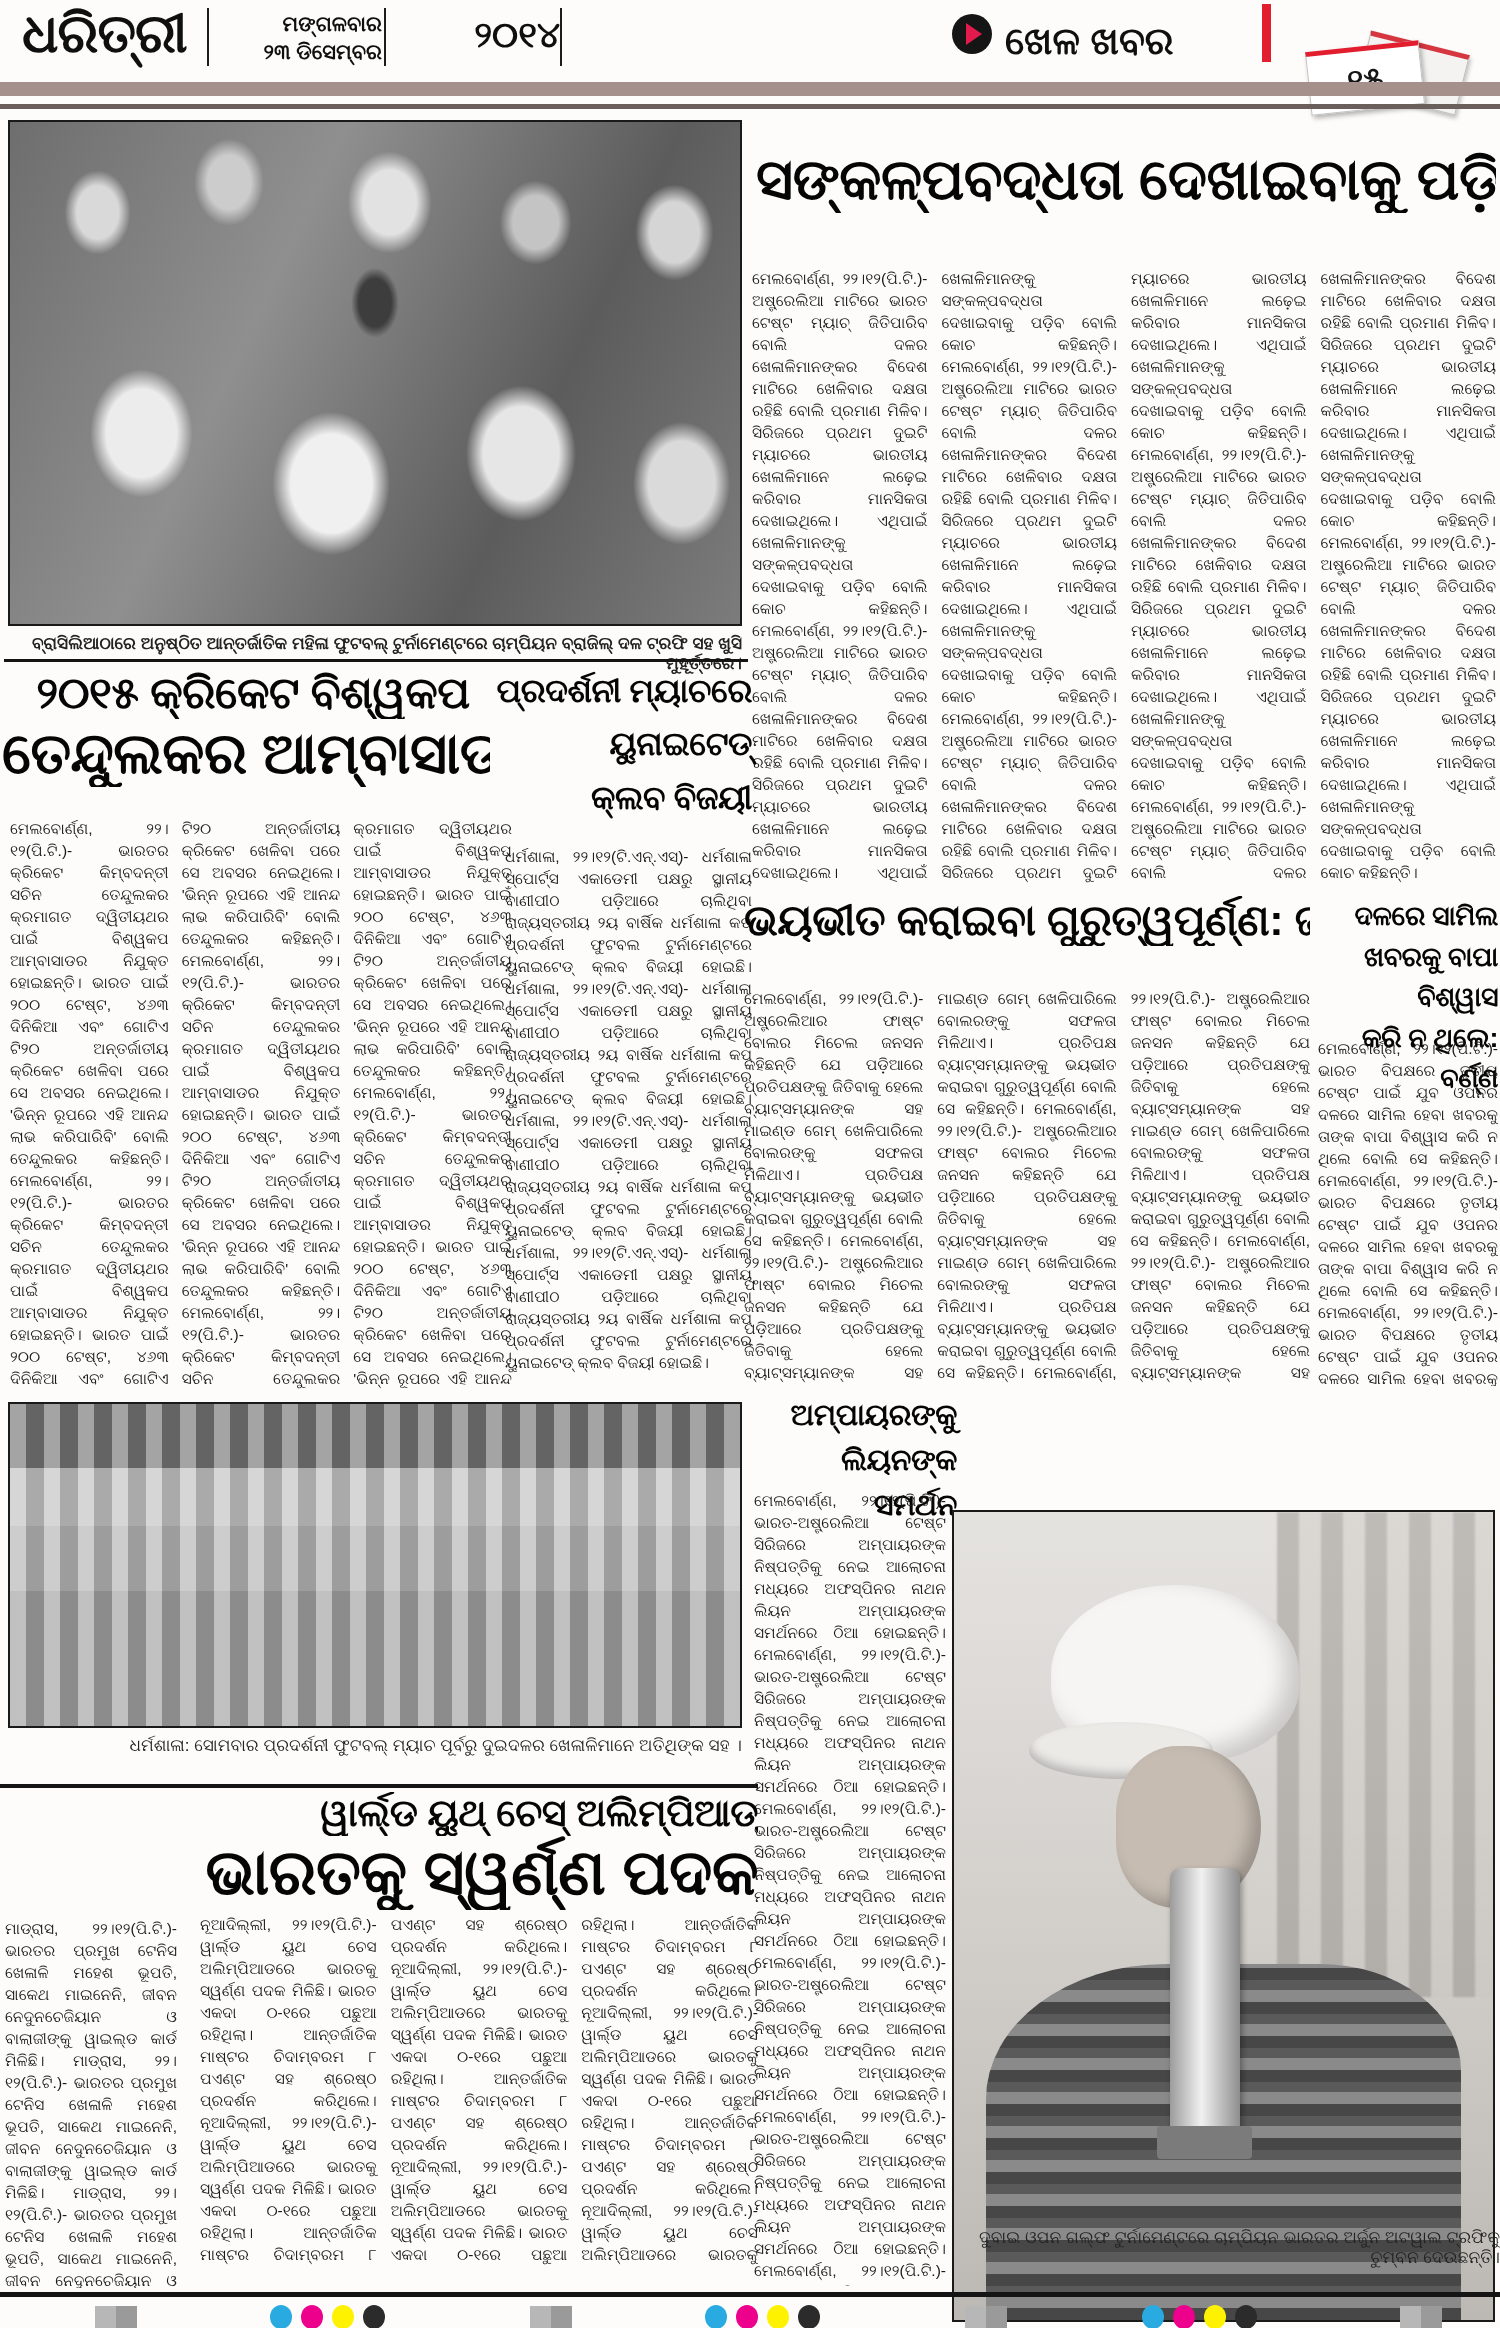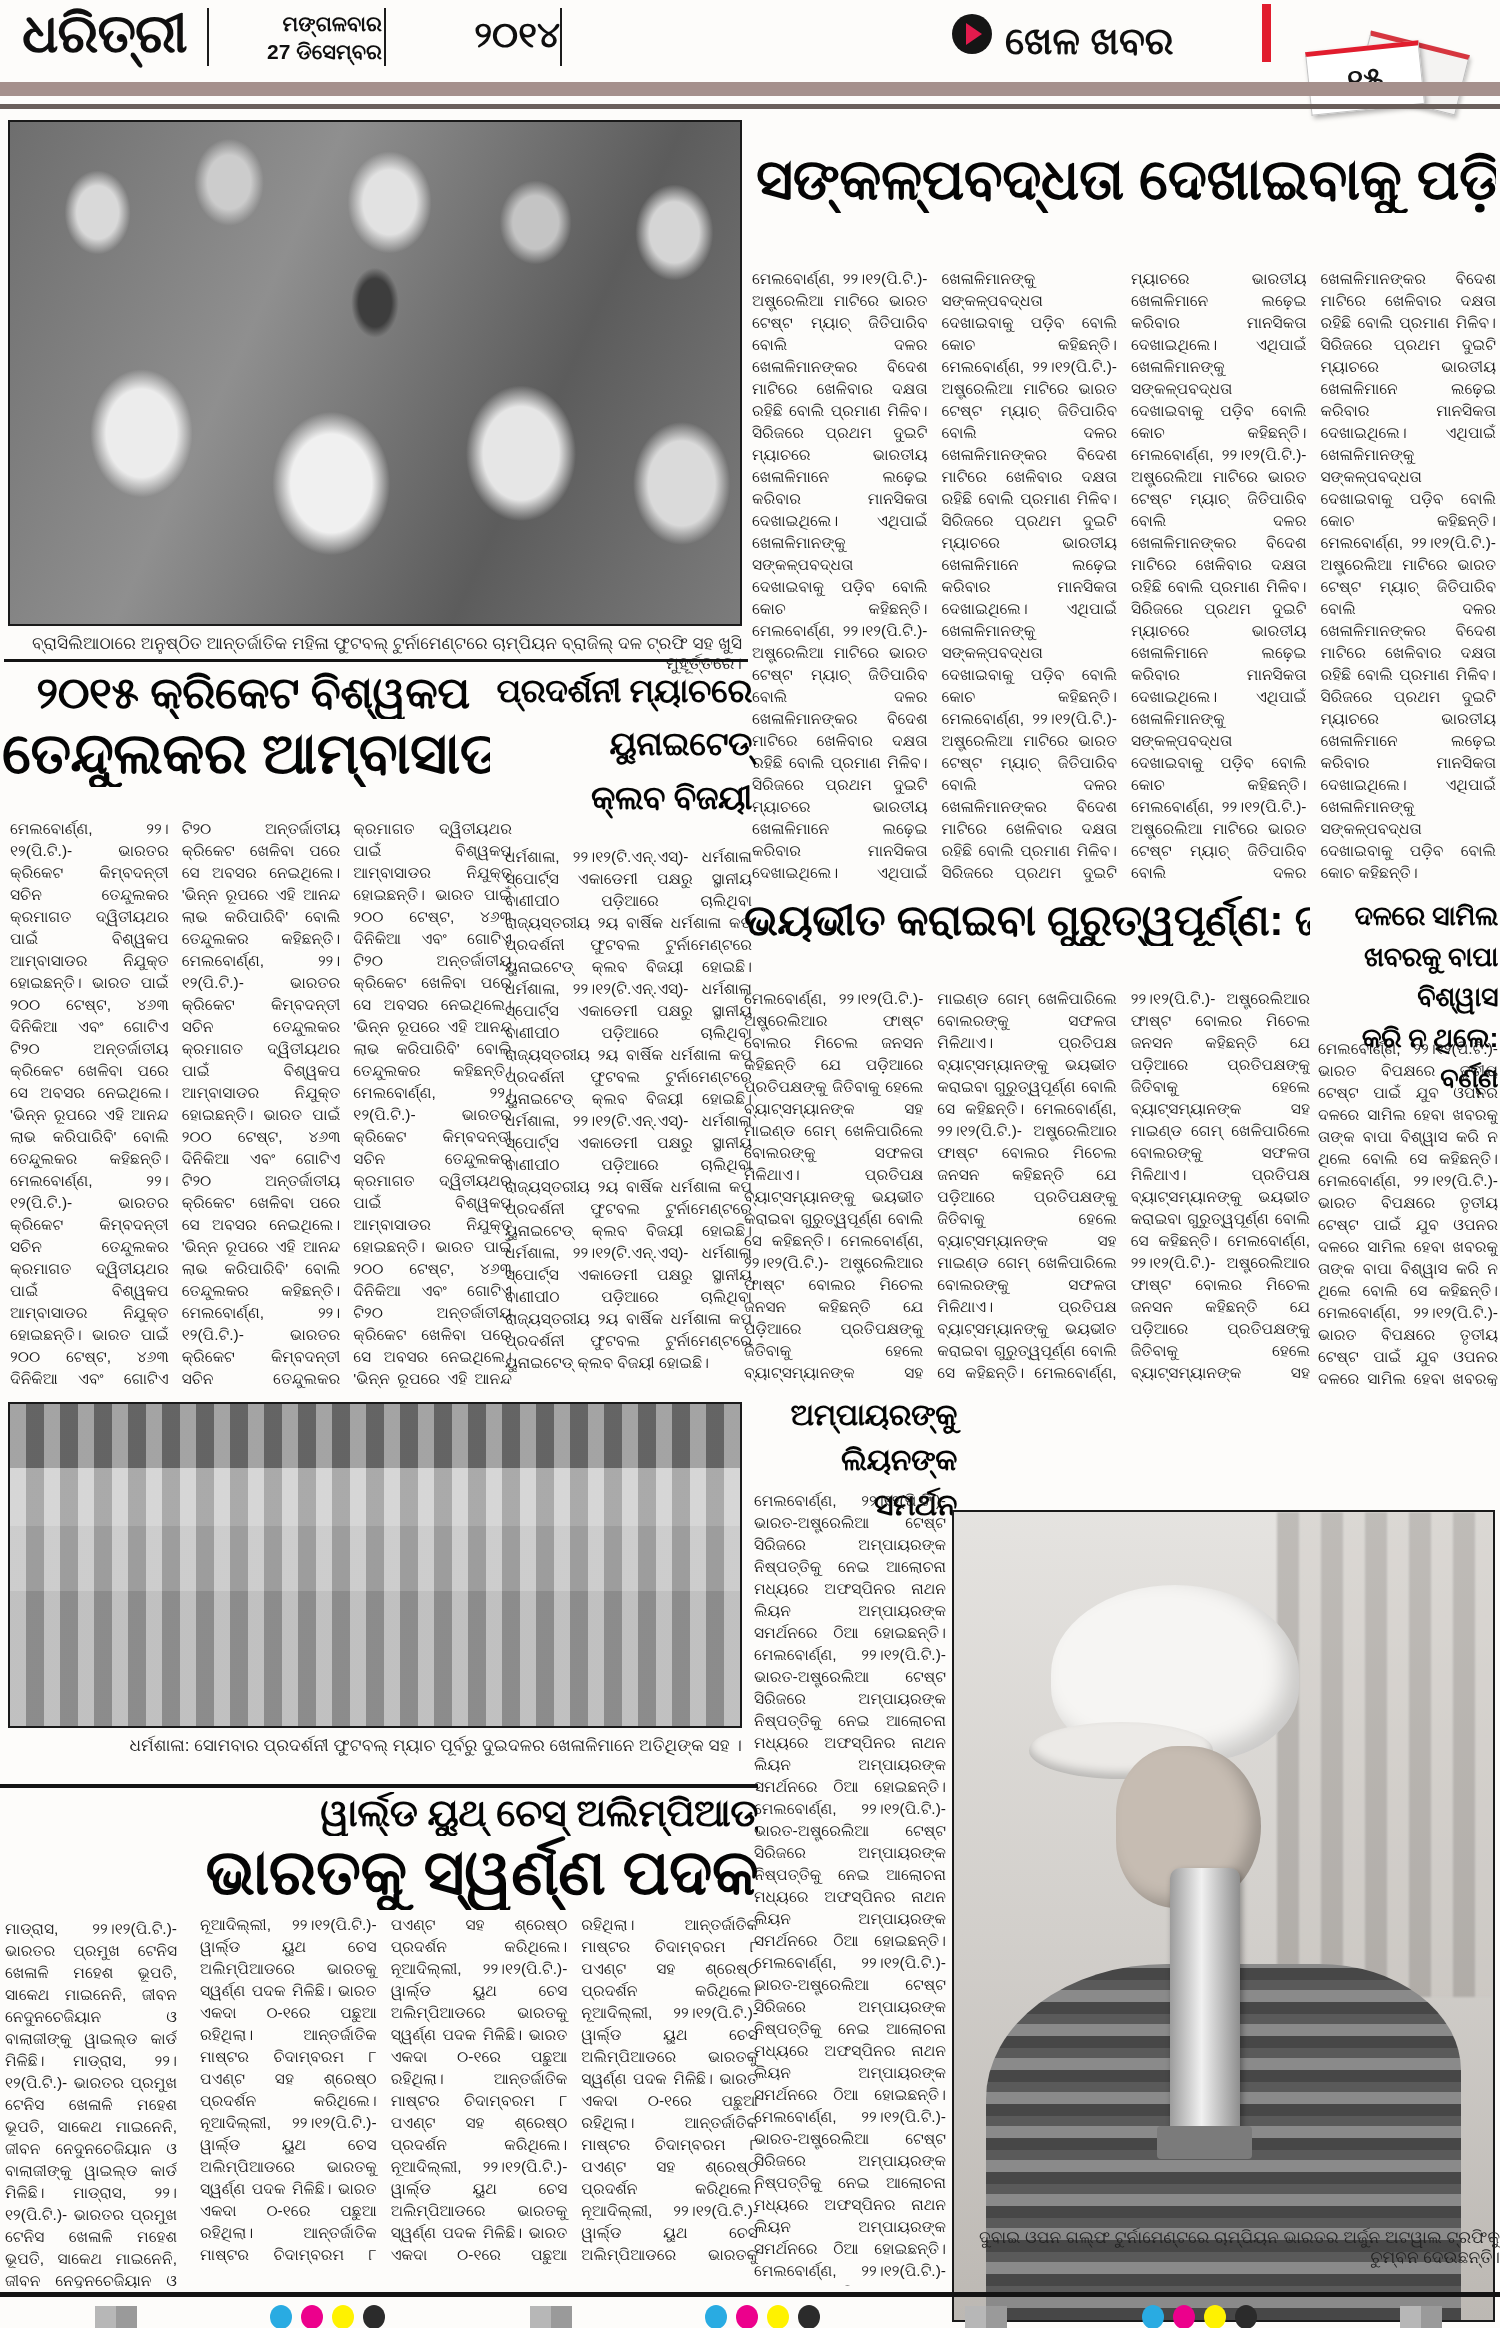--- a/index.html
+++ b/index.html
@@ -77,21 +77,21 @@
 </style>
 </head>
 <body>
 
 <div id="page">
 
   <div class="abs masthead" style="left:22px;top:2px;text-align:center;">ଧରିତ୍ରୀ</div>
   <div class="abs vline" style="left:207px;top:8px;height:58px;"></div>
   <div class="abs daybox center" style="left:212px;top:10px;width:170px;">
     <div>ମଙ୍ଗଳବାର</div>
-    <div>27 ଡିସେମ୍ବର</div>
+    <div>୨୩ ଡିସେମ୍ବର</div>
   </div>
   <div class="abs vline" style="left:384px;top:8px;height:58px;"></div>
   <div class="abs year center" style="left:400px;top:14px;width:160px;">୨୦୧୪</div>
   <div class="abs vline" style="left:560px;top:8px;height:58px;"></div>
 
   <div class="abs play-circle" style="left:952px;top:14px;">
       <span class="tri"></span>
     </div>
   <div class="abs section-title" style="left:1005px;top:20px;">ଖେଳ ଖବର</div>
   <div class="abs red-bar" style="left:1262px;top:4px;width:9px;height:58px;"></div>
@@ -99,21 +99,21 @@
     <div class="pf-back"></div>
     <div class="pf-front">
       <span class="pf-num">୧୫</span>
     </div>
   </div>
 
   <div class="abs band-taupe" style="left:0;top:82px;width:1500px;height:14px;"></div>
   <div class="abs band-dark" style="left:0;top:104px;width:1500px;height:5px;"></div>
 
   <div class="abs photo photo-team" style="left:8px;top:120px;width:734px;height:506px;"></div>
-  <div class="abs caption center" style="left:8px;top:634px;width:734px;">ବ୍ରାସିଲିଆଠାରେ ଅନୁଷ୍ଠିତ ଆନ୍ତର୍ଜାତିକ ମହିଳା ଫୁଟବଲ୍ ଟୁର୍ନାମେଣ୍ଟରେ ଚାମ୍ପିୟନ ବ୍ରାଜିଲ୍ ଦଳ ଟ୍ରଫି ସହ ଖୁସି ମୁହୂର୍ତ୍ତରେ।</div>
+  <div class="abs caption center" style="left:8px;top:634px;width:734px;font-weight:bold;">ବ୍ରାସିଲିଆଠାରେ ଅନୁଷ୍ଠିତ ଆନ୍ତର୍ଜାତିକ ମହିଳା ଫୁଟବଲ୍ ଟୁର୍ନାମେଣ୍ଟରେ ଚାମ୍ପିୟନ ବ୍ରାଜିଲ୍ ଦଳ ଟ୍ରଫି ସହ ଖୁସି ମୁହୂର୍ତ୍ତରେ।</div>
   <div class="abs rule" style="left:4px;top:659px;width:744px;height:3px;"></div>
 
   <div class="abs hl nowrap" style="left:756px;top:146px;width:740px;font-size:57px;">ସଙ୍କଳ୍ପବଦ୍ଧତା ଦେଖାଇବାକୁ ପଡ଼ିବ</div>
   <div class="abs body-text" style="left:752px;top:268px;width:744px;height:616px;column-count:4;column-gap:14px;">ମେଲବୋର୍ଣ୍ଣ, ୨୨।୧୨(ପି.ଟି.)- ଅଷ୍ଟ୍ରେଲିଆ ମାଟିରେ ଭାରତ ଟେଷ୍ଟ ମ୍ୟାଚ୍ ଜିତିପାରିବ ବୋଲି ଦଳର ଖେଳାଳିମାନଙ୍କର ବିଦେଶ ମାଟିରେ ଖେଳିବାର ଦକ୍ଷତା ରହିଛି ବୋଲି ପ୍ରମାଣ ମିଳିବ। ସିରିଜରେ ପ୍ରଥମ ଦୁଇଟି ମ୍ୟାଚରେ ଭାରତୀୟ ଖେଳାଳିମାନେ ଲଢ଼େଇ କରିବାର ମାନସିକତା ଦେଖାଇଥିଲେ। ଏଥିପାଇଁ ଖେଳାଳିମାନଙ୍କୁ ସଙ୍କଳ୍ପବଦ୍ଧତା ଦେଖାଇବାକୁ ପଡ଼ିବ ବୋଲି କୋଚ କହିଛନ୍ତି। ମେଲବୋର୍ଣ୍ଣ, ୨୨।୧୨(ପି.ଟି.)- ଅଷ୍ଟ୍ରେଲିଆ ମାଟିରେ ଭାରତ ଟେଷ୍ଟ ମ୍ୟାଚ୍ ଜିତିପାରିବ ବୋଲି ଦଳର ଖେଳାଳିମାନଙ୍କର ବିଦେଶ ମାଟିରେ ଖେଳିବାର ଦକ୍ଷତା ରହିଛି ବୋଲି ପ୍ରମାଣ ମିଳିବ। ସିରିଜରେ ପ୍ରଥମ ଦୁଇଟି ମ୍ୟାଚରେ ଭାରତୀୟ ଖେଳାଳିମାନେ ଲଢ଼େଇ କରିବାର ମାନସିକତା ଦେଖାଇଥିଲେ। ଏଥିପାଇଁ ଖେଳାଳିମାନଙ୍କୁ ସଙ୍କଳ୍ପବଦ୍ଧତା ଦେଖାଇବାକୁ ପଡ଼ିବ ବୋଲି କୋଚ କହିଛନ୍ତି। ମେଲବୋର୍ଣ୍ଣ, ୨୨।୧୨(ପି.ଟି.)- ଅଷ୍ଟ୍ରେଲିଆ ମାଟିରେ ଭାରତ ଟେଷ୍ଟ ମ୍ୟାଚ୍ ଜିତିପାରିବ ବୋଲି ଦଳର ଖେଳାଳିମାନଙ୍କର ବିଦେଶ ମାଟିରେ ଖେଳିବାର ଦକ୍ଷତା ରହିଛି ବୋଲି ପ୍ରମାଣ ମିଳିବ। ସିରିଜରେ ପ୍ରଥମ ଦୁଇଟି ମ୍ୟାଚରେ ଭାରତୀୟ ଖେଳାଳିମାନେ ଲଢ଼େଇ କରିବାର ମାନସିକତା ଦେଖାଇଥିଲେ। ଏଥିପାଇଁ ଖେଳାଳିମାନଙ୍କୁ ସଙ୍କଳ୍ପବଦ୍ଧତା ଦେଖାଇବାକୁ ପଡ଼ିବ ବୋଲି କୋଚ କହିଛନ୍ତି। ମେଲବୋର୍ଣ୍ଣ, ୨୨।୧୨(ପି.ଟି.)- ଅଷ୍ଟ୍ରେଲିଆ ମାଟିରେ ଭାରତ ଟେଷ୍ଟ ମ୍ୟାଚ୍ ଜିତିପାରିବ ବୋଲି ଦଳର ଖେଳାଳିମାନଙ୍କର ବିଦେଶ ମାଟିରେ ଖେଳିବାର ଦକ୍ଷତା ରହିଛି ବୋଲି ପ୍ରମାଣ ମିଳିବ। ସିରିଜରେ ପ୍ରଥମ ଦୁଇଟି ମ୍ୟାଚରେ ଭାରତୀୟ ଖେଳାଳିମାନେ ଲଢ଼େଇ କରିବାର ମାନସିକତା ଦେଖାଇଥିଲେ। ଏଥିପାଇଁ ଖେଳାଳିମାନଙ୍କୁ ସଙ୍କଳ୍ପବଦ୍ଧତା ଦେଖାଇବାକୁ ପଡ଼ିବ ବୋଲି କୋଚ କହିଛନ୍ତି। ମେଲବୋର୍ଣ୍ଣ, ୨୨।୧୨(ପି.ଟି.)- ଅଷ୍ଟ୍ରେଲିଆ ମାଟିରେ ଭାରତ ଟେଷ୍ଟ ମ୍ୟାଚ୍ ଜିତିପାରିବ ବୋଲି ଦଳର ଖେଳାଳିମାନଙ୍କର ବିଦେଶ ମାଟିରେ ଖେଳିବାର ଦକ୍ଷତା ରହିଛି ବୋଲି ପ୍ରମାଣ ମିଳିବ। ସିରିଜରେ ପ୍ରଥମ ଦୁଇଟି ମ୍ୟାଚରେ ଭାରତୀୟ ଖେଳାଳିମାନେ ଲଢ଼େଇ କରିବାର ମାନସିକତା ଦେଖାଇଥିଲେ। ଏଥିପାଇଁ ଖେଳାଳିମାନଙ୍କୁ ସଙ୍କଳ୍ପବଦ୍ଧତା ଦେଖାଇବାକୁ ପଡ଼ିବ ବୋଲି କୋଚ କହିଛନ୍ତି। ମେଲବୋର୍ଣ୍ଣ, ୨୨।୧୨(ପି.ଟି.)- ଅଷ୍ଟ୍ରେଲିଆ ମାଟିରେ ଭାରତ ଟେଷ୍ଟ ମ୍ୟାଚ୍ ଜିତିପାରିବ ବୋଲି ଦଳର ଖେଳାଳିମାନଙ୍କର ବିଦେଶ ମାଟିରେ ଖେଳିବାର ଦକ୍ଷତା ରହିଛି ବୋଲି ପ୍ରମାଣ ମିଳିବ। ସିରିଜରେ ପ୍ରଥମ ଦୁଇଟି ମ୍ୟାଚରେ ଭାରତୀୟ ଖେଳାଳିମାନେ ଲଢ଼େଇ କରିବାର ମାନସିକତା ଦେଖାଇଥିଲେ। ଏଥିପାଇଁ ଖେଳାଳିମାନଙ୍କୁ ସଙ୍କଳ୍ପବଦ୍ଧତା ଦେଖାଇବାକୁ ପଡ଼ିବ ବୋଲି କୋଚ କହିଛନ୍ତି। ମେଲବୋର୍ଣ୍ଣ, ୨୨।୧୨(ପି.ଟି.)- ଅଷ୍ଟ୍ରେଲିଆ ମାଟିରେ ଭାରତ ଟେଷ୍ଟ ମ୍ୟାଚ୍ ଜିତିପାରିବ ବୋଲି ଦଳର ଖେଳାଳିମାନଙ୍କର ବିଦେଶ ମାଟିରେ ଖେଳିବାର ଦକ୍ଷତା ରହିଛି ବୋଲି ପ୍ରମାଣ ମିଳିବ। ସିରିଜରେ ପ୍ରଥମ ଦୁଇଟି ମ୍ୟାଚରେ ଭାରତୀୟ ଖେଳାଳିମାନେ ଲଢ଼େଇ କରିବାର ମାନସିକତା ଦେଖାଇଥିଲେ। ଏଥିପାଇଁ ଖେଳାଳିମାନଙ୍କୁ ସଙ୍କଳ୍ପବଦ୍ଧତା ଦେଖାଇବାକୁ ପଡ଼ିବ ବୋଲି କୋଚ କହିଛନ୍ତି।</div>
 
   <div class="abs hl nowrap" style="left:18px;top:668px;width:470px;font-size:44px;text-align:center;">୨୦୧୫ କ୍ରିକେଟ ବିଶ୍ୱକପ</div>
   <div class="abs hl nowrap" style="left:2px;top:720px;width:488px;font-size:57px;">ତେନ୍ଦୁଲକର ଆମ୍ବାସାଡର</div>
   <div class="abs body-text" style="left:10px;top:818px;width:502px;height:578px;column-count:3;column-gap:13px;">ମେଲବୋର୍ଣ୍ଣ, ୨୨।୧୨(ପି.ଟି.)- ଭାରତର କ୍ରିକେଟ କିମ୍ବଦନ୍ତୀ ସଚିନ ତେନ୍ଦୁଲକର କ୍ରମାଗତ ଦ୍ୱିତୀୟଥର ପାଇଁ ବିଶ୍ୱକପ ଆମ୍ବାସାଡର ନିଯୁକ୍ତ ହୋଇଛନ୍ତି। ଭାରତ ପାଇଁ ୨୦୦ ଟେଷ୍ଟ, ୪୬୩ ଦିନିକିଆ ଏବଂ ଗୋଟିଏ ଟି୨୦ ଅନ୍ତର୍ଜାତୀୟ କ୍ରିକେଟ ଖେଳିବା ପରେ ସେ ଅବସର ନେଇଥିଲେ। 'ଭିନ୍ନ ରୂପରେ ଏହି ଆନନ୍ଦ ଲାଭ କରିପାରିବି' ବୋଲି ତେନ୍ଦୁଲକର କହିଛନ୍ତି। ମେଲବୋର୍ଣ୍ଣ, ୨୨।୧୨(ପି.ଟି.)- ଭାରତର କ୍ରିକେଟ କିମ୍ବଦନ୍ତୀ ସଚିନ ତେନ୍ଦୁଲକର କ୍ରମାଗତ ଦ୍ୱିତୀୟଥର ପାଇଁ ବିଶ୍ୱକପ ଆମ୍ବାସାଡର ନିଯୁକ୍ତ ହୋଇଛନ୍ତି। ଭାରତ ପାଇଁ ୨୦୦ ଟେଷ୍ଟ, ୪୬୩ ଦିନିକିଆ ଏବଂ ଗୋଟିଏ ଟି୨୦ ଅନ୍ତର୍ଜାତୀୟ କ୍ରିକେଟ ଖେଳିବା ପରେ ସେ ଅବସର ନେଇଥିଲେ। 'ଭିନ୍ନ ରୂପରେ ଏହି ଆନନ୍ଦ ଲାଭ କରିପାରିବି' ବୋଲି ତେନ୍ଦୁଲକର କହିଛନ୍ତି। ମେଲବୋର୍ଣ୍ଣ, ୨୨।୧୨(ପି.ଟି.)- ଭାରତର କ୍ରିକେଟ କିମ୍ବଦନ୍ତୀ ସଚିନ ତେନ୍ଦୁଲକର କ୍ରମାଗତ ଦ୍ୱିତୀୟଥର ପାଇଁ ବିଶ୍ୱକପ ଆମ୍ବାସାଡର ନିଯୁକ୍ତ ହୋଇଛନ୍ତି। ଭାରତ ପାଇଁ ୨୦୦ ଟେଷ୍ଟ, ୪୬୩ ଦିନିକିଆ ଏବଂ ଗୋଟିଏ ଟି୨୦ ଅନ୍ତର୍ଜାତୀୟ କ୍ରିକେଟ ଖେଳିବା ପରେ ସେ ଅବସର ନେଇଥିଲେ। 'ଭିନ୍ନ ରୂପରେ ଏହି ଆନନ୍ଦ ଲାଭ କରିପାରିବି' ବୋଲି ତେନ୍ଦୁଲକର କହିଛନ୍ତି। ମେଲବୋର୍ଣ୍ଣ, ୨୨।୧୨(ପି.ଟି.)- ଭାରତର କ୍ରିକେଟ କିମ୍ବଦନ୍ତୀ ସଚିନ ତେନ୍ଦୁଲକର କ୍ରମାଗତ ଦ୍ୱିତୀୟଥର ପାଇଁ ବିଶ୍ୱକପ ଆମ୍ବାସାଡର ନିଯୁକ୍ତ ହୋଇଛନ୍ତି। ଭାରତ ପାଇଁ ୨୦୦ ଟେଷ୍ଟ, ୪୬୩ ଦିନିକିଆ ଏବଂ ଗୋଟିଏ ଟି୨୦ ଅନ୍ତର୍ଜାତୀୟ କ୍ରିକେଟ ଖେଳିବା ପରେ ସେ ଅବସର ନେଇଥିଲେ। 'ଭିନ୍ନ ରୂପରେ ଏହି ଆନନ୍ଦ ଲାଭ କରିପାରିବି' ବୋଲି ତେନ୍ଦୁଲକର କହିଛନ୍ତି। ମେଲବୋର୍ଣ୍ଣ, ୨୨।୧୨(ପି.ଟି.)- ଭାରତର କ୍ରିକେଟ କିମ୍ବଦନ୍ତୀ ସଚିନ ତେନ୍ଦୁଲକର କ୍ରମାଗତ ଦ୍ୱିତୀୟଥର ପାଇଁ ବିଶ୍ୱକପ ଆମ୍ବାସାଡର ନିଯୁକ୍ତ ହୋଇଛନ୍ତି। ଭାରତ ପାଇଁ ୨୦୦ ଟେଷ୍ଟ, ୪୬୩ ଦିନିକିଆ ଏବଂ ଗୋଟିଏ ଟି୨୦ ଅନ୍ତର୍ଜାତୀୟ କ୍ରିକେଟ ଖେଳିବା ପରେ ସେ ଅବସର ନେଇଥିଲେ। 'ଭିନ୍ନ ରୂପରେ ଏହି ଆନନ୍ଦ ଲାଭ କରିପାରିବି' ବୋଲି ତେନ୍ଦୁଲକର କହିଛନ୍ତି।</div>
 
   <div class="abs hl center" style="left:492px;top:664px;width:260px;font-size:33px;line-height:1.62;">

